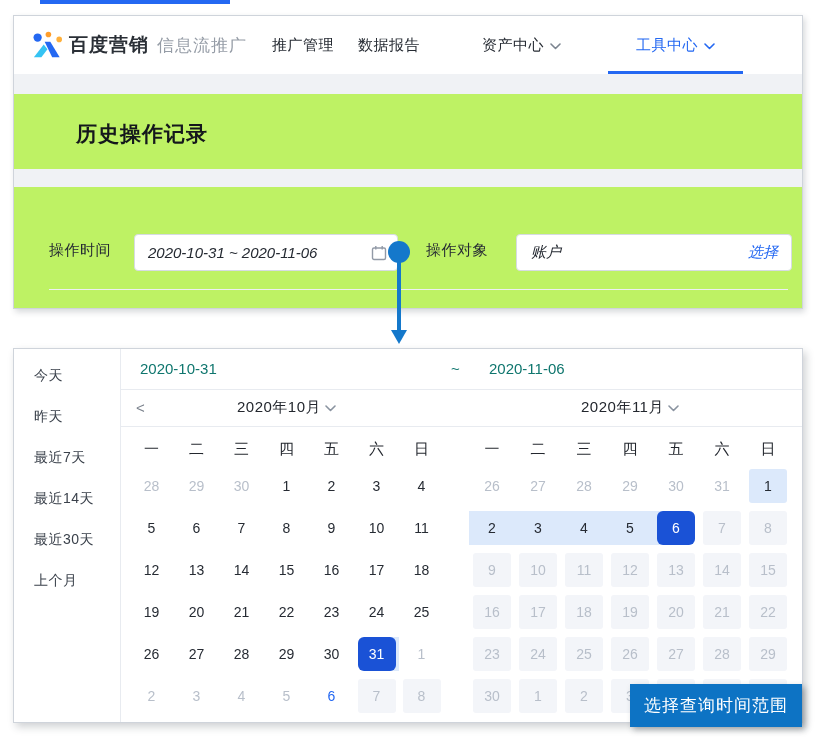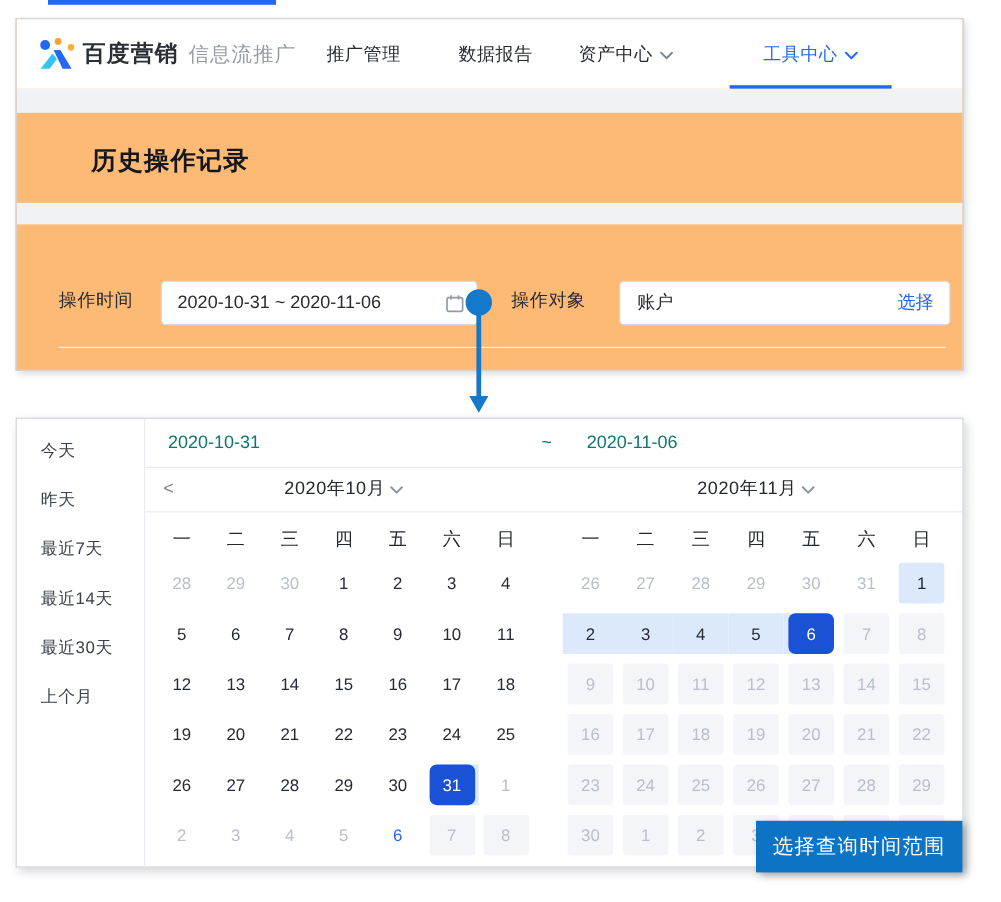--- a/index.html
+++ b/index.html
@@ -2,21 +2,21 @@
 <html style="--accent: #2468f2; --sel: #1a52d6; --range: #dce9fb; --disbg: #f3f5f9; --tip: #0d73c4; --annot: #1478cb;"><head>
 <meta charset="utf-8">
 <style>
   html,body{margin:0;padding:0;background:#fff;}
   body{font-family:"Liberation Sans","DejaVu Sans",sans-serif;-webkit-font-smoothing:antialiased;}
   .stage{position:relative;width:834px;height:752px;background:#fff;overflow:hidden;}
 
   .top-accent{position:absolute;left:40px;top:0;width:190px;height:4px;background:var(--accent);}
 
   
-  .card{position:absolute;left:13px;top:15px;width:790px;height:294px;background:#fdba74;
+  .card{position:absolute;left:13px;top:15px;width:790px;height:294px;background:#bef264;
         border:1px solid #cfd4db;box-shadow:2px 3px 6px rgba(40,50,60,.18);box-sizing:border-box;}
   .hdr{position:absolute;left:0;top:0;right:0;height:58px;background:#fff;}
   .logo{position:absolute;left:18px;top:0;height:58px;display:flex;align-items:center;cursor:pointer;}
   .brand{font-size:19px;font-weight:700;color:#2a2f36;margin-left:7px;letter-spacing:1px;}
   .product{font-size:17px;color:#959ca6;margin-left:8px;letter-spacing:1px;}
   #nav{position:absolute;inset:0;}
   .nav-item{position:absolute;top:0;height:58px;display:flex;align-items:center;gap:6px;
             font-size:15px;color:#262b33;cursor:pointer;letter-spacing:.5px;}
   .nav-item .chev{color:#7c8590;margin-top:2px;}
   .nav-item.active{color:var(--accent);}
@@ -27,21 +27,21 @@
   .band{position:absolute;left:0;right:0;height:20px;background:#f0f2f5;}
   .b1{top:58px;}
   .b2{top:153px;height:18px;}
   .page-title{position:absolute;left:62px;top:104px;margin:0;font-size:21px;font-weight:700;
               color:#14171c;letter-spacing:1px;}
 
   .flabel{position:absolute;top:225px;font-size:15px;color:#262b33;letter-spacing:.5px;}
   .lbl1{left:35px;}
   .lbl2{left:412px;}
   .input{position:absolute;top:218px;height:37px;border:1px solid #d6dbe2;border-radius:4px;
-         background:#fff;box-sizing:border-box;display:flex;align-items:center;cursor:pointer;}
+         background:#fff;box-sizing:border-box;display:flex;align-items:center;cursor:pointer;font-style:italic;}
   .date-input{left:120px;width:264px;padding:0 10px 0 13px;}
   .date-input .val{font-size:15px;color:#262b33;flex:1;white-space:nowrap;}
   .obj-input{left:502px;width:276px;padding:0 13px 0 14px;}
   .obj-input .val{font-size:15px;color:#262b33;flex:1;}
   .select-link{font-size:15px;color:var(--accent);cursor:pointer;text-decoration:none;}
   .cal-ic{color:#929aa7;margin-left:4px;}
   .form-divider{position:absolute;left:35px;right:14px;top:273px;height:1px;background:#edeff3;}
 
   
   .annot-dot{position:absolute;left:388px;top:241px;width:22px;height:22px;border-radius:50%;background:var(--annot);}
@@ -105,21 +105,21 @@
           <path d="M2,29 L12.5,15.5 L16.5,20.5 L10,29 Z" fill="#35c3f3"></path>
           <path d="M13.5,12.5 L19.5,12.5 L29.5,29 L21.5,29 Z" fill="#2468f2"></path>
         </svg>
         <span class="brand">百度营销</span>
         <span class="product">信息流推广</span>
       </div>
       <div id="nav">
           <div class="nav-item" style="left: 258px;">
             <span>推广管理</span>
           </div>
-          <div class="nav-item" style="left: 368px; font-family: Liberation Serif, serif;">
+          <div class="nav-item" style="left: 344px; font-family: Liberation Serif, serif;">
             <span>数据报告</span>
           </div>
           <div class="nav-item" style="left: 468px;">
             <span>资产中心</span>
             <svg class="chev" width="11" height="7" viewBox="0 0 11 7">
               <polyline points="1,1 5.5,5.5 10,1" fill="none" stroke="currentColor" stroke-width="1.6" stroke-linecap="round" stroke-linejoin="round"></polyline>
             </svg>
           </div>
           <div class="nav-item active wide" style="left: 594px; width: 135px;">
             <span>工具中心</span>

